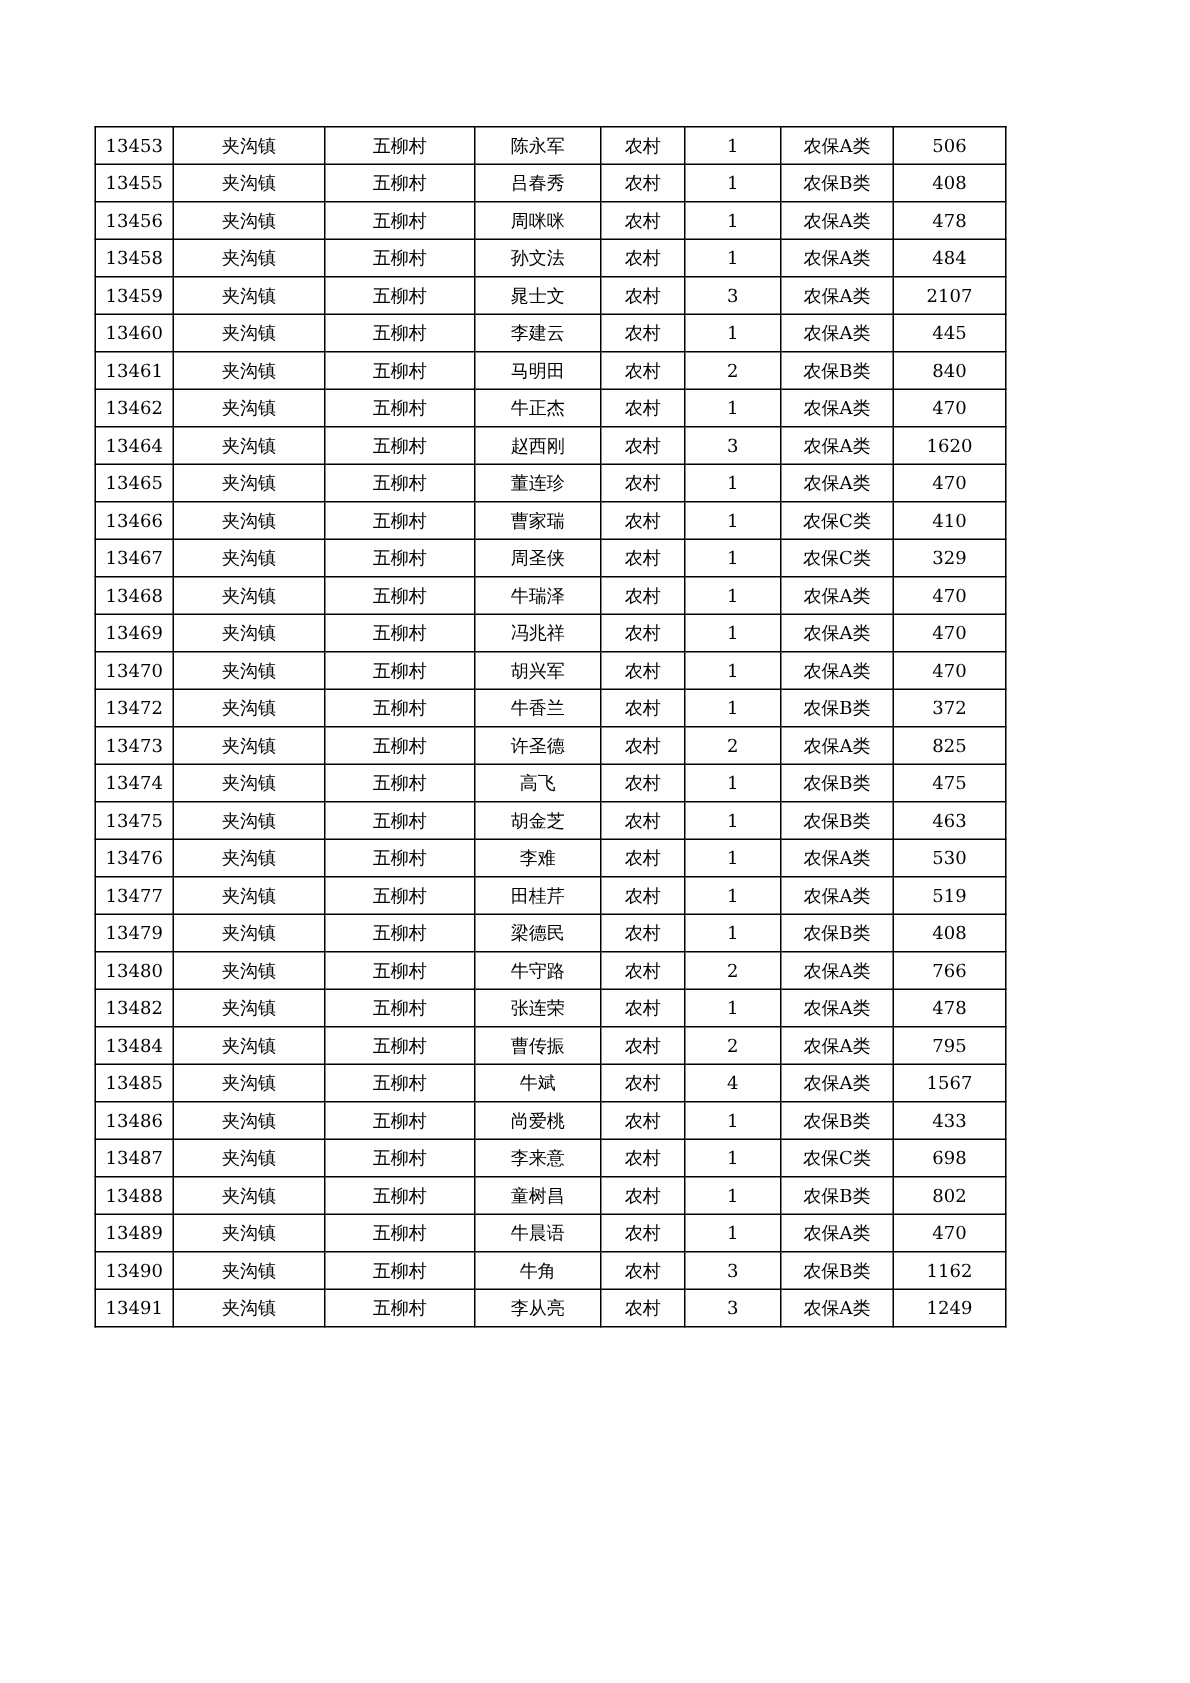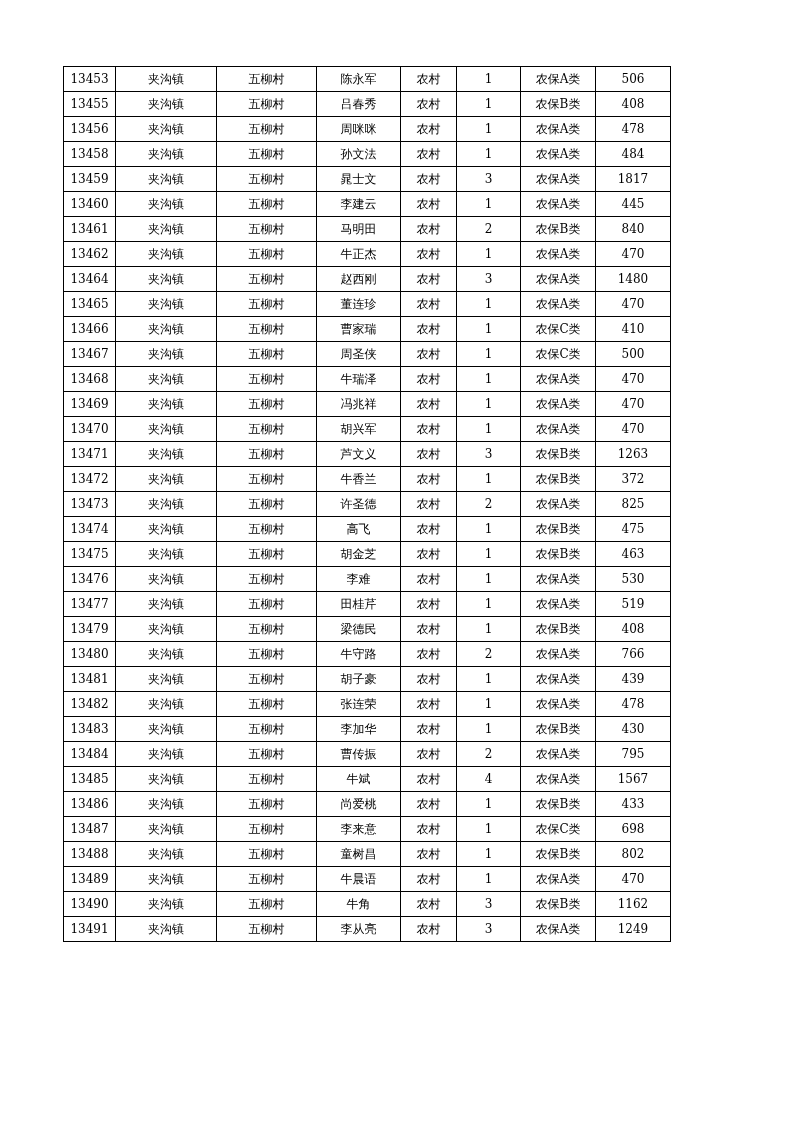--- a/index.html
+++ b/index.html
@@ -9,21 +9,21 @@
   body {
     width: 793px;
     height: 1122px;
     background: #ffffff;
     position: relative;
     font-family: "DejaVu Serif", serif;
   }
   .sheet {
     position: absolute;
     left: 63px;
-    top: 66px;
+    top: 84px;
   }
   table.records {
     border-collapse: collapse;
     table-layout: fixed;
   }
   table.records td {
     border: 1px solid #000000;
     height: 24px;
     padding: 0 2px;
     box-sizing: border-box;
@@ -101,21 +101,21 @@
           <td>484</td>
         </tr>
         <tr>
           <td>13459</td>
           <td>夹沟镇</td>
           <td>五柳村</td>
           <td>晁士文</td>
           <td>农村</td>
           <td>3</td>
           <td>农保A类</td>
-          <td>1817</td>
+          <td>2107</td>
         </tr>
         <tr>
           <td>13460</td>
           <td>夹沟镇</td>
           <td>五柳村</td>
           <td>李建云</td>
           <td>农村</td>
           <td>1</td>
           <td>农保A类</td>
           <td>445</td>
@@ -141,21 +141,21 @@
           <td>470</td>
         </tr>
         <tr>
           <td>13464</td>
           <td>夹沟镇</td>
           <td>五柳村</td>
           <td>赵西刚</td>
           <td>农村</td>
           <td>3</td>
           <td>农保A类</td>
-          <td>1480</td>
+          <td>1620</td>
         </tr>
         <tr>
           <td>13465</td>
           <td>夹沟镇</td>
           <td>五柳村</td>
           <td>董连珍</td>
           <td>农村</td>
           <td>1</td>
           <td>农保A类</td>
           <td>470</td>
@@ -171,21 +171,21 @@
           <td>410</td>
         </tr>
         <tr>
           <td>13467</td>
           <td>夹沟镇</td>
           <td>五柳村</td>
           <td>周圣侠</td>
           <td>农村</td>
           <td>1</td>
           <td>农保C类</td>
-          <td>500</td>
+          <td>329</td>
         </tr>
         <tr>
           <td>13468</td>
           <td>夹沟镇</td>
           <td>五柳村</td>
           <td>牛瑞泽</td>
           <td>农村</td>
           <td>1</td>
           <td>农保A类</td>
           <td>470</td>
@@ -204,30 +204,20 @@
           <td>13470</td>
           <td>夹沟镇</td>
           <td>五柳村</td>
           <td>胡兴军</td>
           <td>农村</td>
           <td>1</td>
           <td>农保A类</td>
           <td>470</td>
         </tr>
         <tr>
-          <td>13471</td>
-          <td>夹沟镇</td>
-          <td>五柳村</td>
-          <td>芦文义</td>
-          <td>农村</td>
-          <td>3</td>
-          <td>农保B类</td>
-          <td>1263</td>
-        </tr>
-        <tr>
           <td>13472</td>
           <td>夹沟镇</td>
           <td>五柳村</td>
           <td>牛香兰</td>
           <td>农村</td>
           <td>1</td>
           <td>农保B类</td>
           <td>372</td>
         </tr>
         <tr>
@@ -294,48 +284,28 @@
           <td>13480</td>
           <td>夹沟镇</td>
           <td>五柳村</td>
           <td>牛守路</td>
           <td>农村</td>
           <td>2</td>
           <td>农保A类</td>
           <td>766</td>
         </tr>
         <tr>
-          <td>13481</td>
-          <td>夹沟镇</td>
-          <td>五柳村</td>
-          <td>胡子豪</td>
-          <td>农村</td>
-          <td>1</td>
-          <td>农保A类</td>
-          <td>439</td>
-        </tr>
-        <tr>
           <td>13482</td>
           <td>夹沟镇</td>
           <td>五柳村</td>
           <td>张连荣</td>
           <td>农村</td>
           <td>1</td>
           <td>农保A类</td>
           <td>478</td>
-        </tr>
-        <tr>
-          <td>13483</td>
-          <td>夹沟镇</td>
-          <td>五柳村</td>
-          <td>李加华</td>
-          <td>农村</td>
-          <td>1</td>
-          <td>农保B类</td>
-          <td>430</td>
         </tr>
         <tr>
           <td>13484</td>
           <td>夹沟镇</td>
           <td>五柳村</td>
           <td>曹传振</td>
           <td>农村</td>
           <td>2</td>
           <td>农保A类</td>
           <td>795</td>

